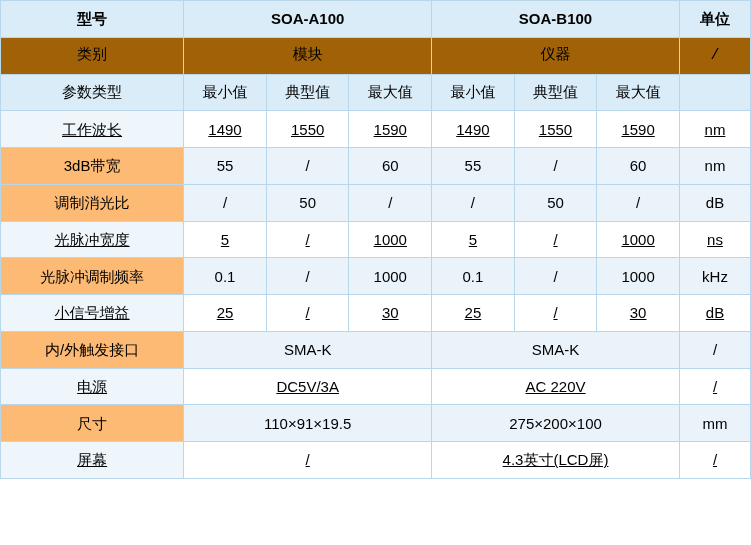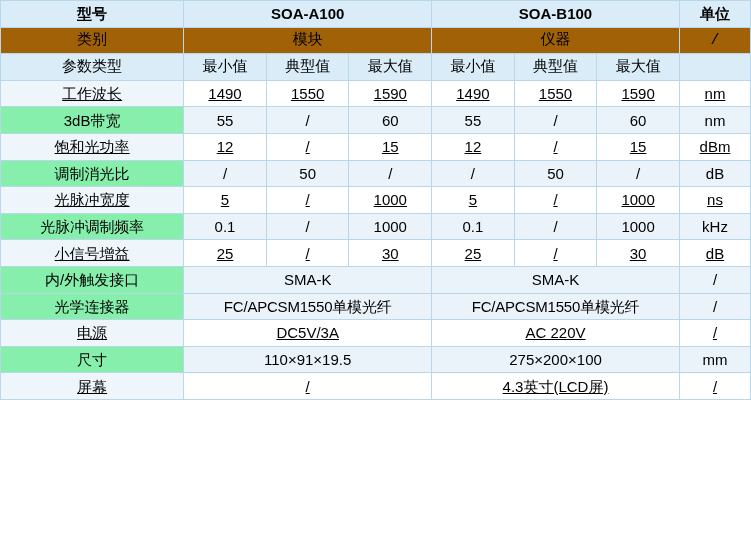--- a/index.html
+++ b/index.html
@@ -11,21 +11,21 @@
     width: 751px;
     height: 545px;
     font-family: "Liberation Sans", "DejaVu Sans", sans-serif;
     color: #000000;
     overflow: hidden;
   }
   #spec-table {
     border-collapse: collapse;
     table-layout: fixed;
     width: 751px;
-    height: 400px;
+    height: 479px;
   }
   #spec-table td {
     border: 1px solid #b9d7ea;
     text-align: center;
     vertical-align: middle;
     font-size: 15px;
     line-height: 1.15;
     padding: 0 2px;
     white-space: nowrap;
     overflow: hidden;
@@ -36,21 +36,21 @@
   col.c-unit  { width: 67px; }
 
   
   tr.row-a td { background: #eaf3fa; }
   tr.row-b td { background: #ffffff; text-decoration: underline; }
 
   td.label {
     background-color: inherit;
     font-size: 15px;
   }
-  tr.row-a td.label { background: #86efac; }
+  tr.row-a td.label { background: #fdba74; }
   tr.row-b td.label { background: #eef6fb; }
 
   td.head {
     font-weight: bold;
     font-size: 16px;
   }
   tr.head-row td { background: #d9ecf7; }
   tr.head-row2 td { background: #a16207; font-family: Liberation Mono, monospace; }
   tr.head-row3 td { background: #d9ecf7; font-family: Liberation Serif, serif; }
 
@@ -111,30 +111,20 @@
     <tr class="row-a">
       <td class="label">3dB带宽</td>
       <td>55</td>
       <td>/</td>
       <td>60</td>
       <td>55</td>
       <td>/</td>
       <td>60</td>
       <td>nm</td>
     </tr>
-    <tr class="row-b">
-      <td class="label">饱和光功率</td>
-      <td>12</td>
-      <td>/</td>
-      <td>15</td>
-      <td>12</td>
-      <td>/</td>
-      <td>15</td>
-      <td>dBm</td>
-    </tr>
     <tr class="row-a">
       <td class="label">调制消光比</td>
       <td>/</td>
       <td>50</td>
       <td>/</td>
       <td>/</td>
       <td>50</td>
       <td>/</td>
       <td>dB</td>
     </tr>
@@ -168,26 +158,20 @@
       <td>30</td>
       <td>dB</td>
     </tr>
 
     <tr class="row-a">
       <td class="label">内/外触发接口</td>
       <td colspan="3">SMA-K</td>
       <td colspan="3">SMA-K</td>
       <td>/</td>
     </tr>
-    <tr class="row-a">
-      <td class="label">光学连接器</td>
-      <td class="tight" colspan="3">FC/APCSM1550单模光纤</td>
-      <td class="tight" colspan="3">FC/APCSM1550单模光纤</td>
-      <td>/</td>
-    </tr>
     <tr class="row-b">
       <td class="label">电源</td>
       <td colspan="3">DC5V/3A</td>
       <td colspan="3">AC 220V</td>
       <td>/</td>
     </tr>
     <tr class="row-a">
       <td class="label">尺寸</td>
       <td colspan="3">110×91×19.5</td>
       <td colspan="3">275×200×100</td>

